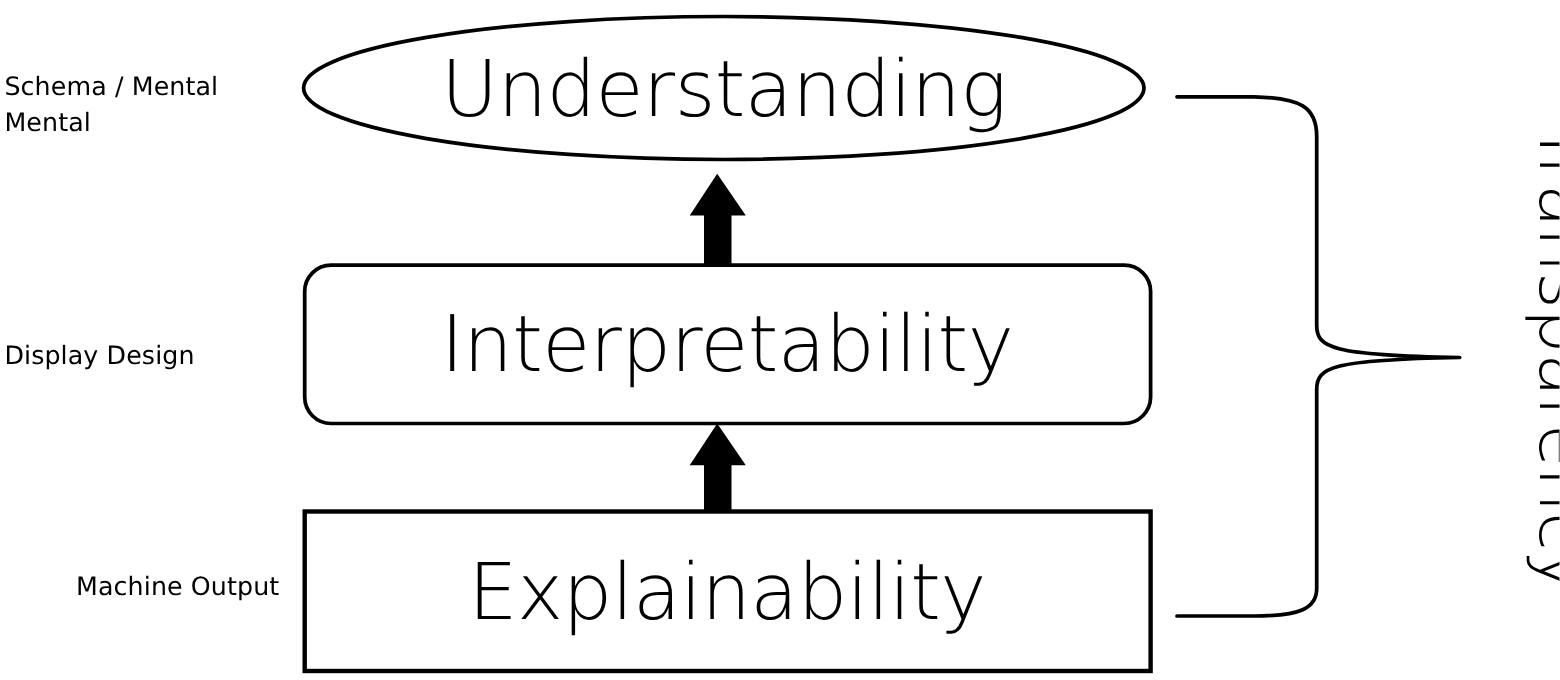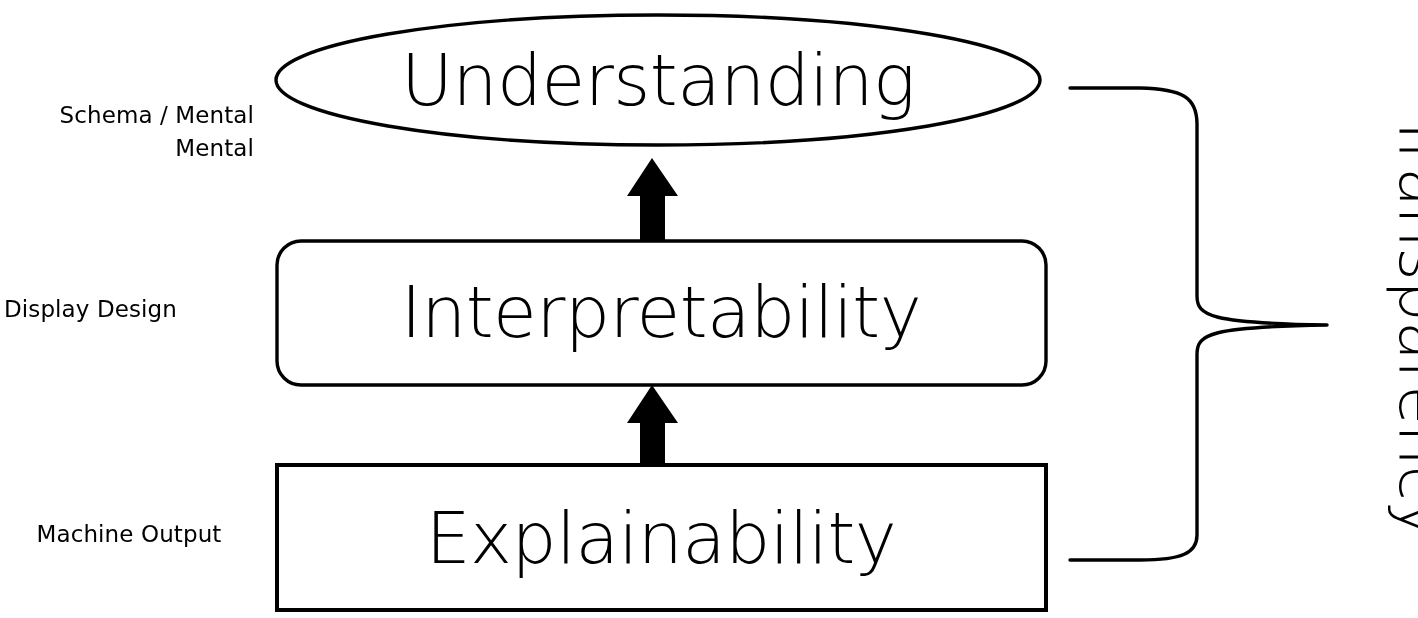--- a/index.html
+++ b/index.html
@@ -30,34 +30,33 @@
     font-weight: 400;
     font-size: 23px;
     line-height: 33px;
     color: #000000;
     letter-spacing: 0.1px;
   }
   #label-schema {
     left: 4px;
     top: 63px;
     width: 250px;
-    text-align: right;
-    margin-top: 36px;
+    text-align: left;
   }
   #label-display {
     left: 4px;
-    top: 293px;
+    top: 308px;
     width: 250px;
     text-align: left;
   }
   #label-machine {
     left: 4px;
     top: 518px;
     width: 250px;
-    text-align: center;
+    text-align: right;
   }
   .node-text {
     font-family: "DejaVu Sans", sans-serif;
     font-weight: 300;
     font-size: 71px;
     fill: #000000;
     letter-spacing: -0.5px;
   }
   .brace-path {
     fill: none;

